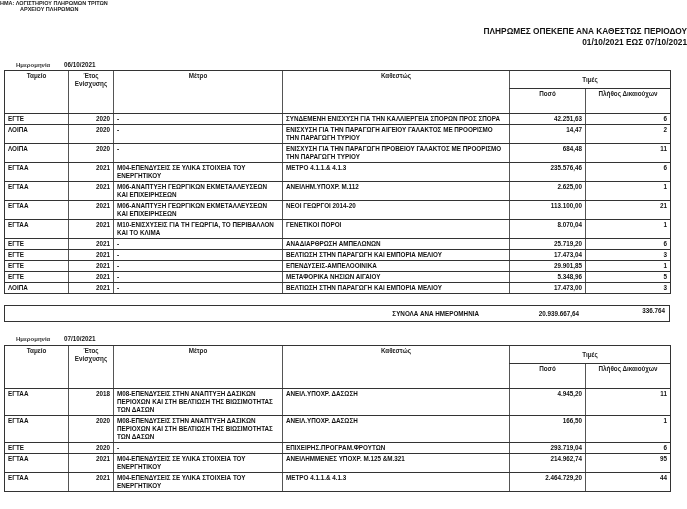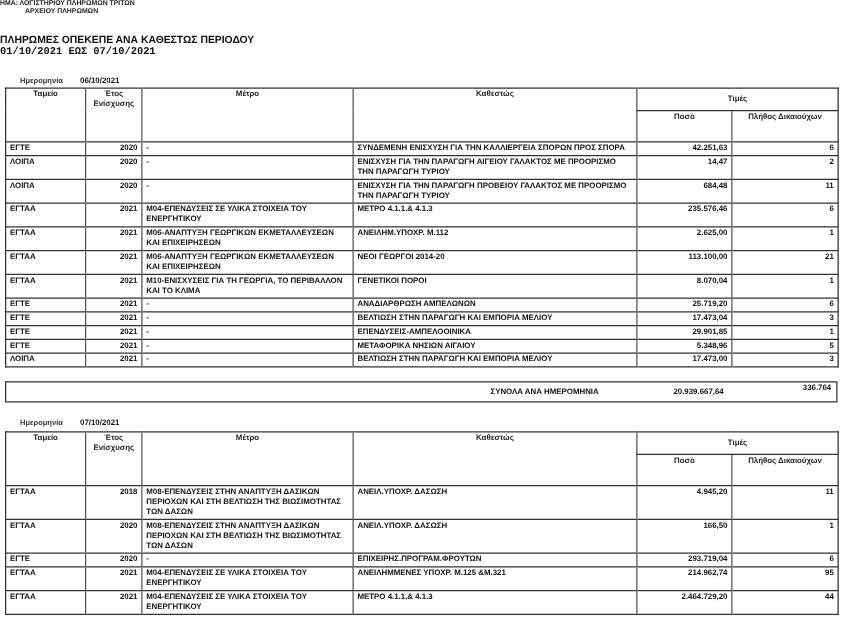--- a/index.html
+++ b/index.html
@@ -1,22 +1,22 @@
 <!DOCTYPE html>
 <html><head>
 <meta charset="utf-8">
 <style>
   html, body { margin:0; padding:0; background:#ffffff; }
   body { width:687px; height:509px; position:relative; overflow:hidden;
          font-family:"Liberation Sans", sans-serif; color:#111; }
   .hdr-org { position:absolute; left:0; top:0; font-size:5.5px; font-weight:bold; line-height:6px; color:#222; }
   .hdr-org .l2 { padding-left:20px; }
-  .title { position:absolute; left:0; width:687px; text-align:left; font-weight:bold; font-size:8.3px; color:#111; }
+  .title { position:absolute; left:0; width:687px; text-align:right; font-weight:bold; font-size:8.3px; color:#111; }
   .t1 { top:26px; }
-  .t2 { top:37px;font-family:Liberation Mono, monospace; }
+  .t2 { top:37px; }
   .datelbl { position:absolute; font-size:6px; font-weight:bold; color:#333; }
   .dateval { position:absolute; font-size:6.3px; font-weight:bold; color:#111; }
 
   table.grid { position:absolute; left:4px; width:666px; border-collapse:collapse; table-layout:fixed;
                font-size:6.3px; font-weight:bold; }
   table.grid td, table.grid th { border-top:1.5px solid #333; border-bottom:1.5px solid #333; padding:1px 3px; vertical-align:top; line-height:8px; }
   table.grid th { font-weight:bold; font-size:6.3px; text-align:center; color:#222; }
   .vsep { border-left:1px solid #555; }
   .num { text-align:right; }
   table.grid .outer-l { border-left:1.5px solid #333; }

